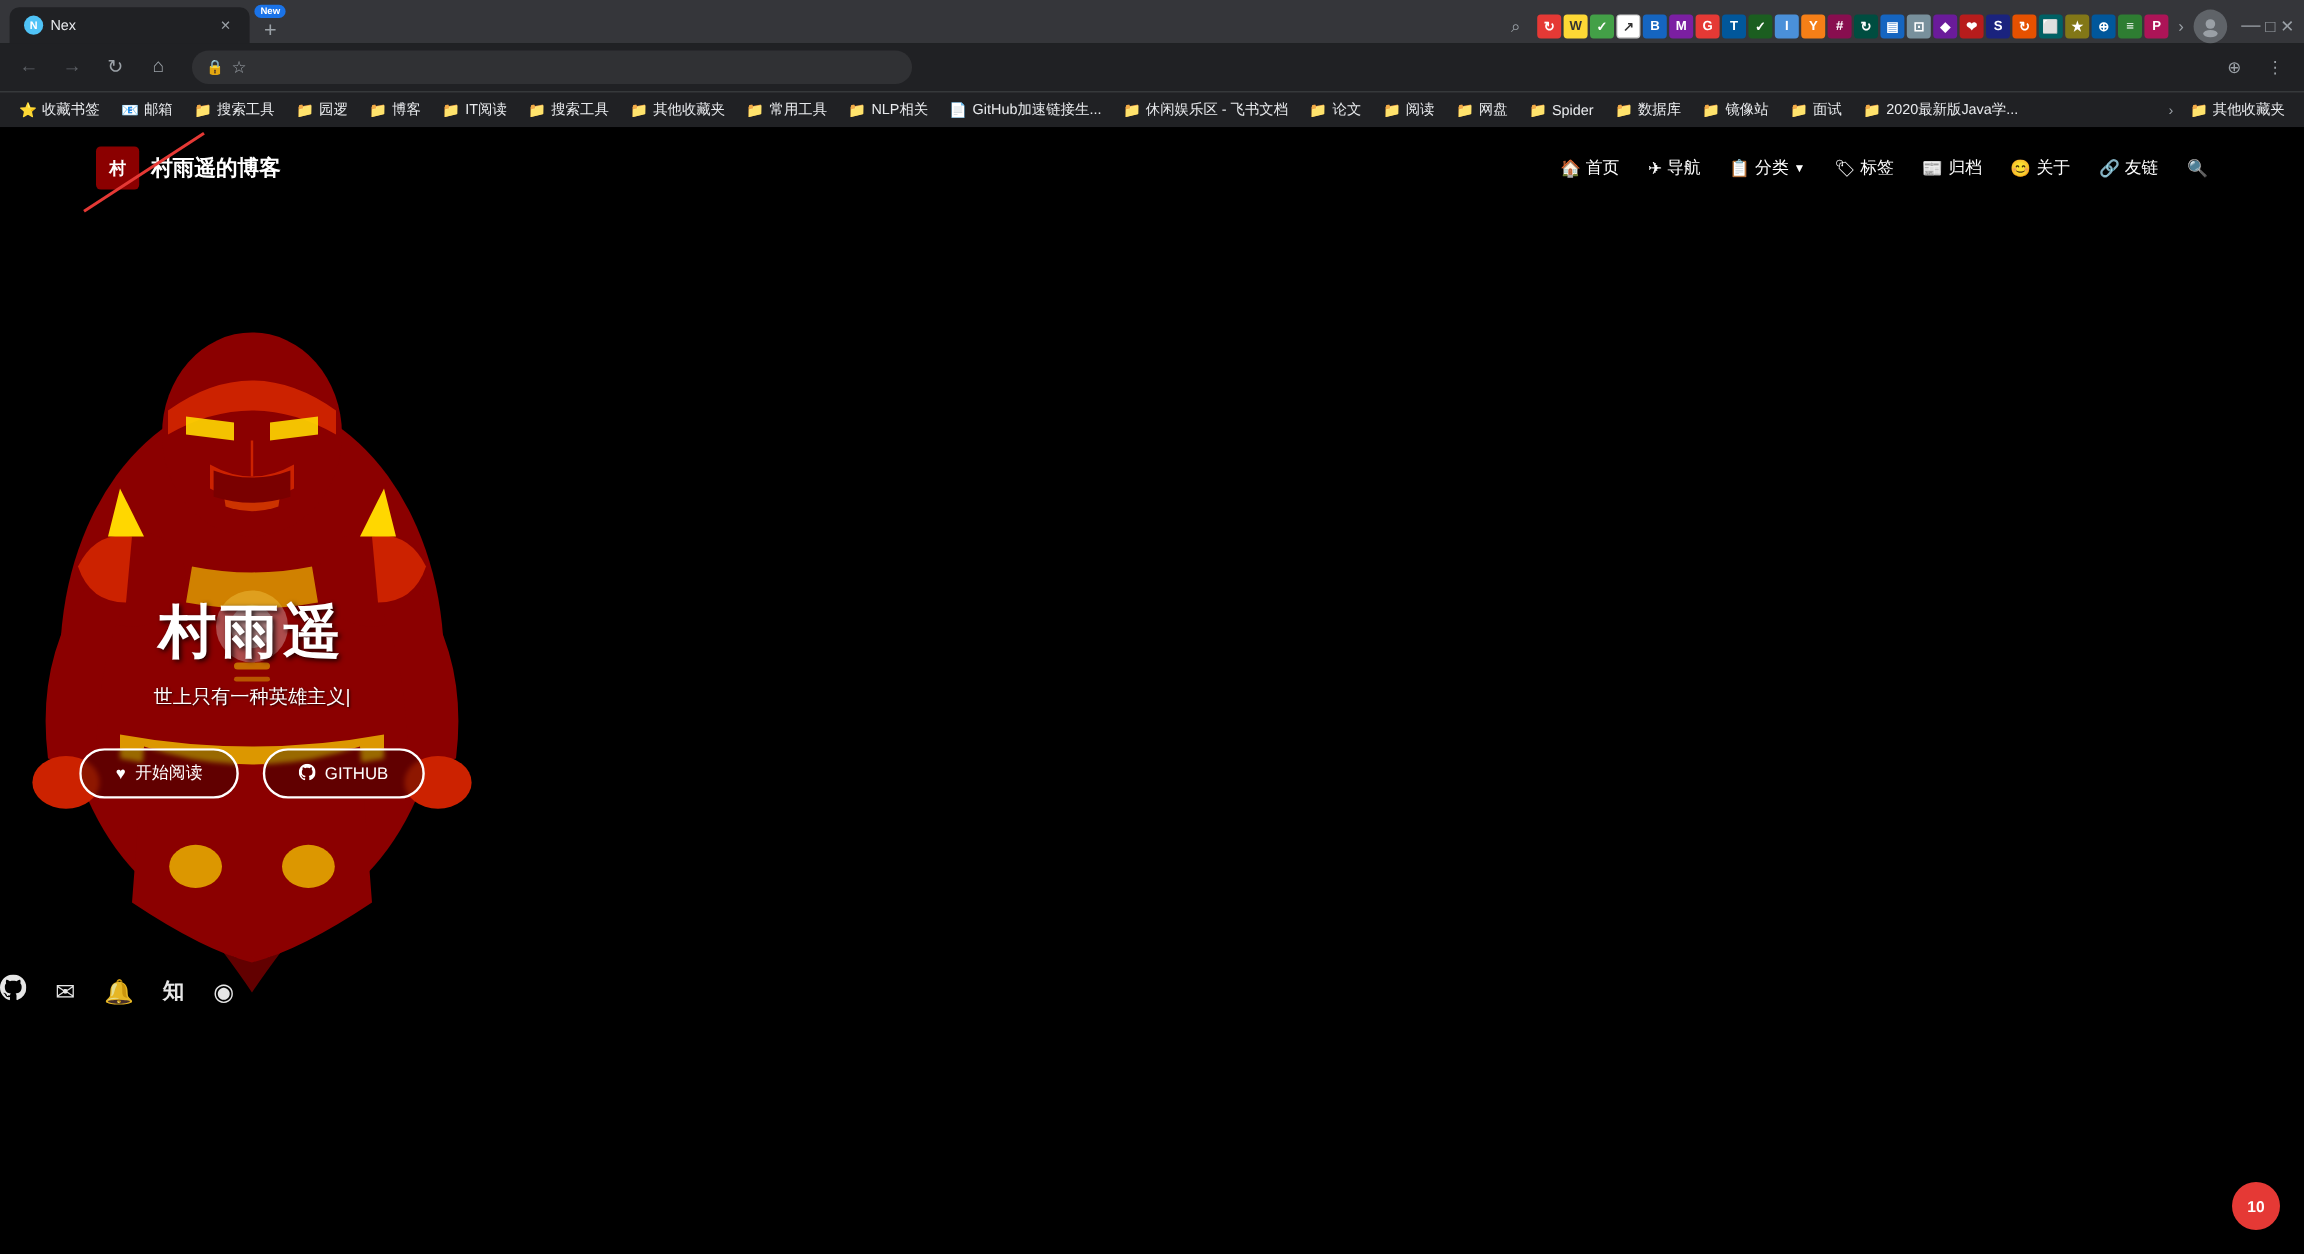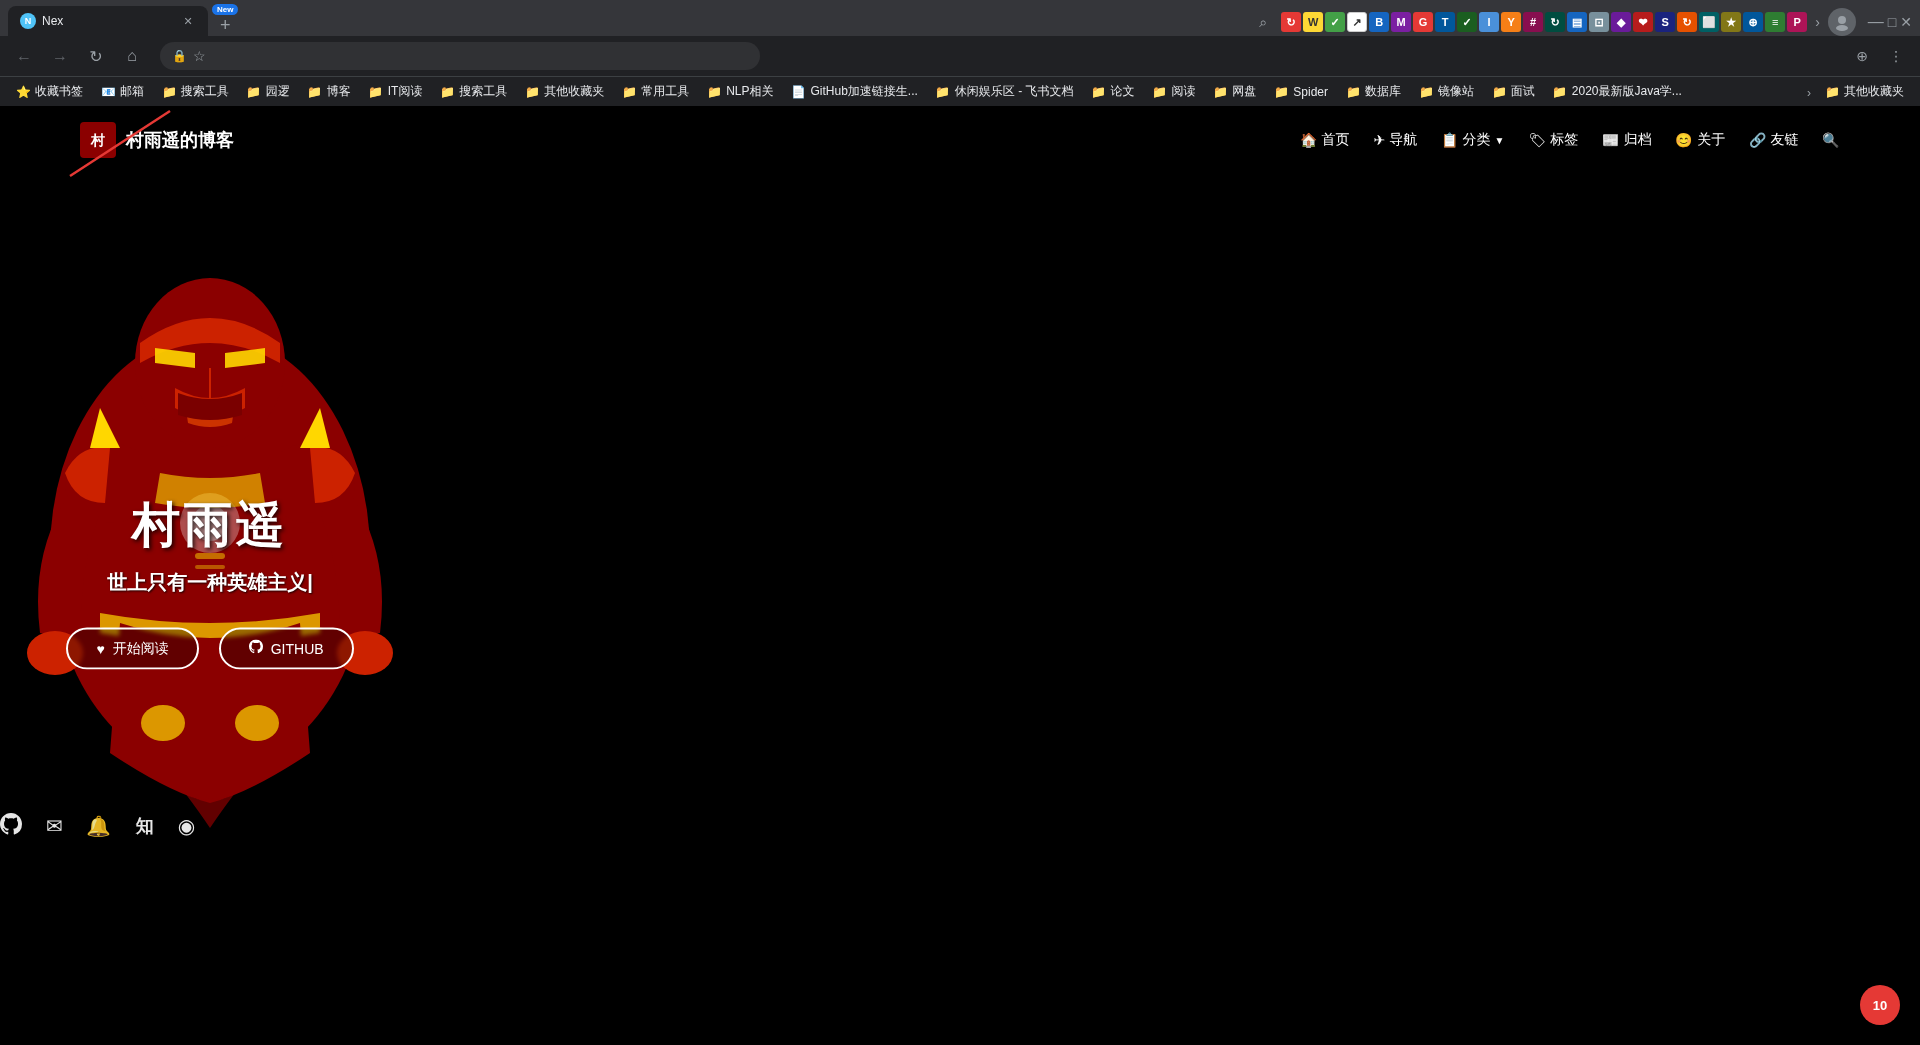--- a/index.html
+++ b/index.html
@@ -172,25 +172,24 @@
     .hero-title {
       font-size: 48px;
       font-weight: bold;
       color: #fff;
       text-shadow: 2px 2px 4px rgba(0,0,0,0.8);
       letter-spacing: 4px;
       margin-bottom: 12px;
     }
 
     .hero-subtitle {
-      font-size: 20px;
+      font-size: 16px;
       color: #fff;
       text-shadow: 1px 1px 2px rgba(0,0,0,0.8);
       margin-bottom: 32px;
-      font-weight: bold;
     }
 
     .hero-buttons {
       display: flex; gap: 20px; justify-content: center; margin-top: 8px;
     }
 
     .hero-btn {
       padding: 10px 28px;
       border: 2px solid #fff;
       border-radius: 24px;

